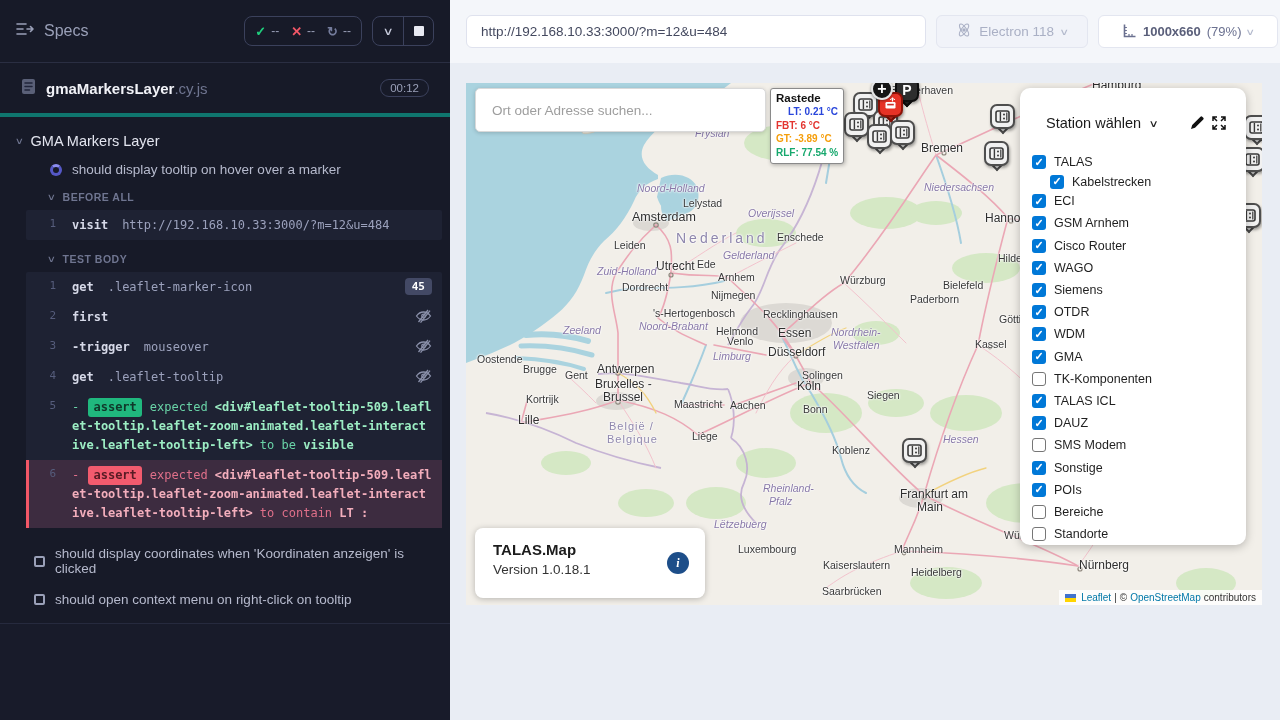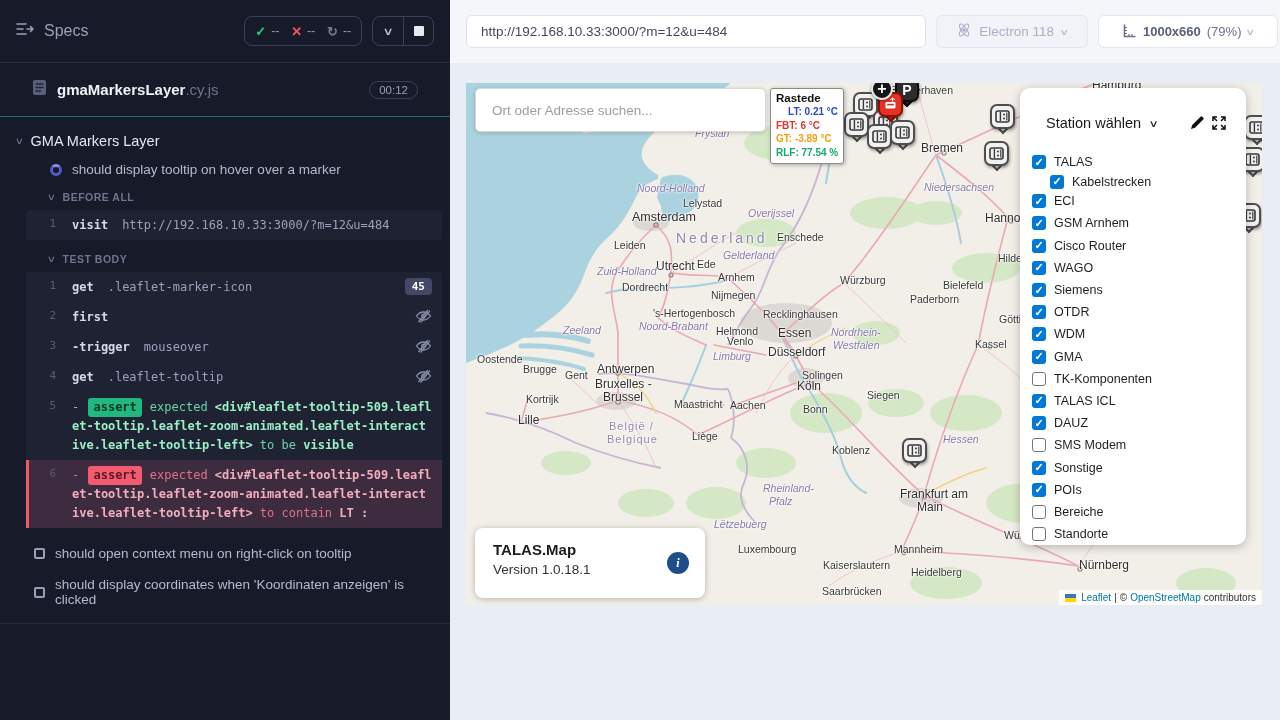--- a/index.html
+++ b/index.html
@@ -14,21 +14,21 @@
   .stats-group { display:flex; align-items:center; border:1px solid #3b415c; border-radius:8px; height:30px; padding:0 10px; gap:12px; margin-right:10px; }
   .stat { display:flex; align-items:center; gap:5px; font-size:12px; color:#9aa0b8; }
   .stat .ic-pass { color:#1fce7c; font-size:13px; font-weight:bold; }
   .stat .ic-fail { color:#f25767; font-size:13px; font-weight:bold; }
   .stat .ic-pend { color:#747c9c; font-size:13px; font-weight:bold; }
   .ctrl-group { display:flex; align-items:center; border:1px solid #3b415c; border-radius:8px; height:30px; }
   .ctrl-btn { width:30px; height:28px; display:flex; align-items:center; justify-content:center; cursor:pointer; }
   .ctrl-btn + .ctrl-btn { border-left:1px solid #3b415c; }
   .stop-sq { width:10px; height:10px; background:#e8eaf2; border-radius:1px; }
 
-  .spec-row { height:54px; display:flex; align-items:center; padding:0 32px; border-bottom:1px solid #0f766e; }
+  .spec-row { height:54px; display:flex; align-items:center; padding:0 21px; border-bottom:4px solid #0f766e; }
   .spec-name { font-size:15px; font-weight:bold; color:#f1f2f7; margin-left:10px; }
   .spec-ext { font-size:15px; color:#6f7590; font-weight:normal; }
   .spec-row .spacer { flex:1; }
   .duration-badge { border:1px solid #3b415c; border-radius:12px; padding:2px 9px; font-size:11.5px; color:#9aa0b8; }
 
   .runnables { padding-top:10px; }
   .suite-row { display:flex; align-items:center; padding:6px 16px; gap:8px; cursor:pointer; }
   .suite-title { font-size:14.5px; color:#e3e5ef; }
   .chev { color:#6f7590; font-size:9px; transform:scaleX(1.4); display:inline-block; }
   .test-row { display:flex; align-items:center; padding:7px 16px 7px 50px; gap:10px; cursor:pointer; }
@@ -250,25 +250,25 @@
           </div>
           <div class="cmd-row failed">
             <span class="cmd-num">6</span>
             <span class="cmd-main">- <span class="assert-badge">assert</span>expected <b>&lt;div#leaflet-tooltip-509.leaflet-tooltip.leaflet-zoom-animated.leaflet-interactive.leaflet-tooltip-left&gt;</b> to contain <b>LT :</b></span>
           </div>
         </div>
 
       <div id="pending-tests" style="margin-top:10px;">
           <div class="pending-row">
             <span class="pend-sq"></span>
-            <span class="pending-title">should open context menu on right-click on tooltip</span>
+            <span class="pending-title">should display coordinates when 'Koordinaten anzeigen' is clicked</span>
           </div>
           <div class="pending-row">
             <span class="pend-sq"></span>
-            <span class="pending-title">should display coordinates when 'Koordinaten anzeigen' is clicked</span>
+            <span class="pending-title">should open context menu on right-click on tooltip</span>
           </div>
         </div>
     </div>
     <div class="rep-bottom"></div>
   </aside>
 
   <div class="main">
     <div class="topbar">
       <div class="url-bar">
           <span>http://192.168.10.33:3000/?m=12&amp;u=484</span>

